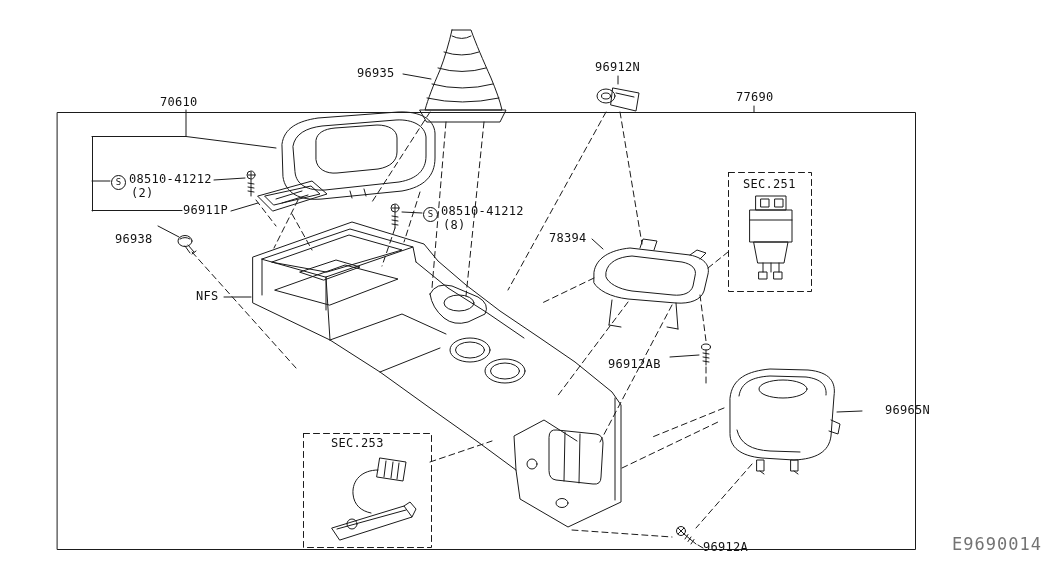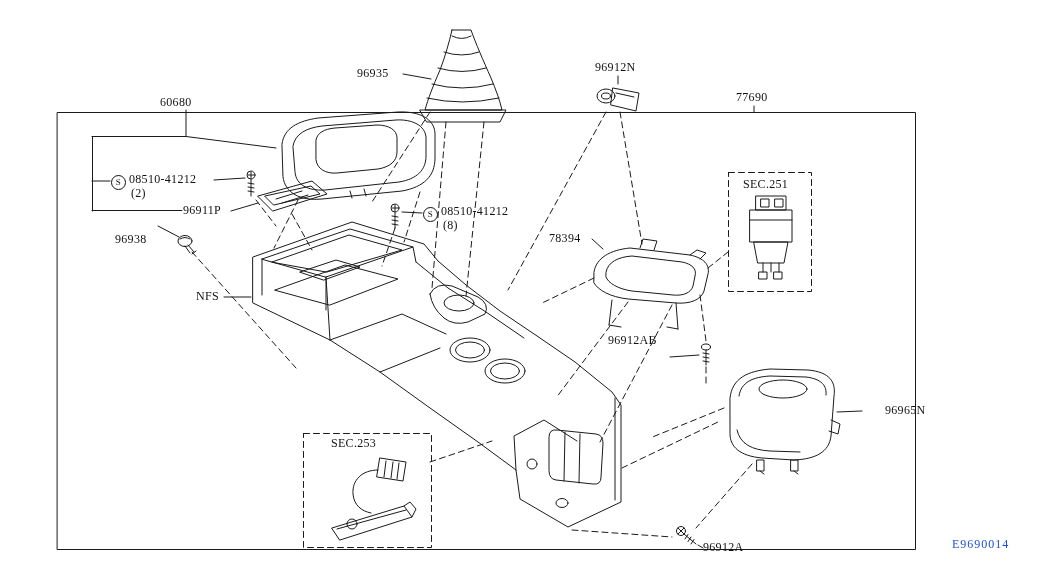--- a/index.html
+++ b/index.html
@@ -13,37 +13,36 @@
     font-family:"DejaVu Sans Mono", monospace;
   }
   .stage svg{position:absolute;left:0;top:0;}
   .lbl{
     position:absolute;
     font-size:12px;
     line-height:13px;
     color:#111;
     white-space:nowrap;
     letter-spacing:0.3px;
-    font-family:Liberation Serif, serif;
   }
   .s-circle{
     display:inline-flex;
     width:13px;height:13px;
     border:1.2px solid #111;
     border-radius:50%;
     font-size:9px;
     align-items:center;
     justify-content:center;
     margin-right:3px;
     vertical-align:-2px;
   }
   .code{
-    font-size:12px;
+    font-size:17px;
     letter-spacing:1px;
-    color:#1d4ed8;
+    color:#737373;
   }
   .ln{stroke:#1b1b1b;stroke-width:1;fill:none;stroke-linejoin:round;stroke-linecap:round;}
   .dash{stroke-dasharray:6 4;}
 </style>
 </head>
 <body>
 
 <div class="stage">
 
   <svg width="1045" height="572" viewBox="0 0 1045 572">
@@ -160,41 +159,41 @@
 
     <g>
       <path class="ln" d="M380,458 L406,462 L403,481 L377,477 Z M386,461 L384,477 M393,462 L391,478 M399,463 L397,479"></path>
       <path class="ln" d="M378,470 C362,470 352,480 353,494 C354,505 361,511 371,513"></path>
       <path class="ln" d="M332,528 L404,506 L412,517 L340,540 Z M337,529 L406,510 M404,506 L410,502 L416,509 L412,517"></path>
       <circle class="ln" cx="352" cy="524" r="5"></circle>
     </g>
 
   </svg>
 
-  <div class="lbl" style="left:160px;top:96px">60680</div>
+  <div class="lbl" style="left:160px;top:96px">70610</div>
   <div class="lbl" style="left:357px;top:67px">96935</div>
   <div class="lbl" style="left:595px;top:61px">96912N</div>
   <div class="lbl" style="left:736px;top:91px">77690</div>
 
   <div class="lbl" style="left:111px;top:173px">
     <span class="s-circle">S</span><span>08510-41212</span>
   </div>
   <div class="lbl" style="left:131px;top:187px">(2)</div>
 
   <div class="lbl" style="left:183px;top:204px">96911P</div>
   <div class="lbl" style="left:115px;top:233px">96938</div>
   <div class="lbl" style="left:196px;top:290px">NFS</div>
 
   <div class="lbl" style="left:423px;top:205px">
     <span class="s-circle">S</span><span>08510-41212</span>
   </div>
   <div class="lbl" style="left:443px;top:219px">(8)</div>
 
   <div class="lbl" style="left:549px;top:232px">78394</div>
   <div class="lbl" style="left:743px;top:178px">SEC.251</div>
-  <div class="lbl" style="left:608px;top:334px">96912AB</div>
+  <div class="lbl" style="left:608px;top:358px">96912AB</div>
   <div class="lbl" style="left:885px;top:404px">96965N</div>
   <div class="lbl" style="left:331px;top:437px">SEC.253</div>
   <div class="lbl" style="left:703px;top:541px">96912A</div>
 
   <div class="lbl code" style="left:952px;top:538px">E9690014</div>
 
 </div>
 
 </body></html>

